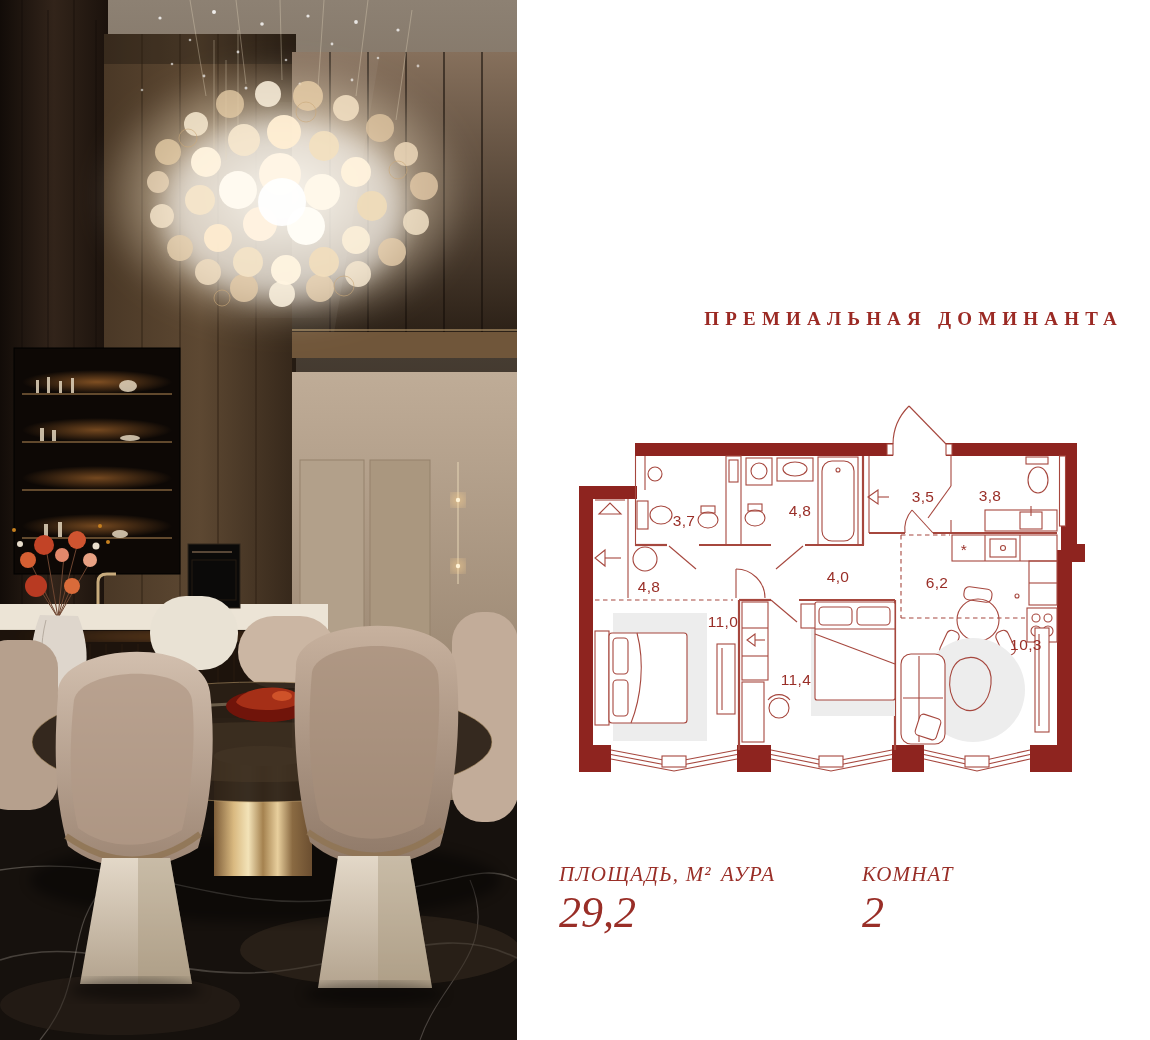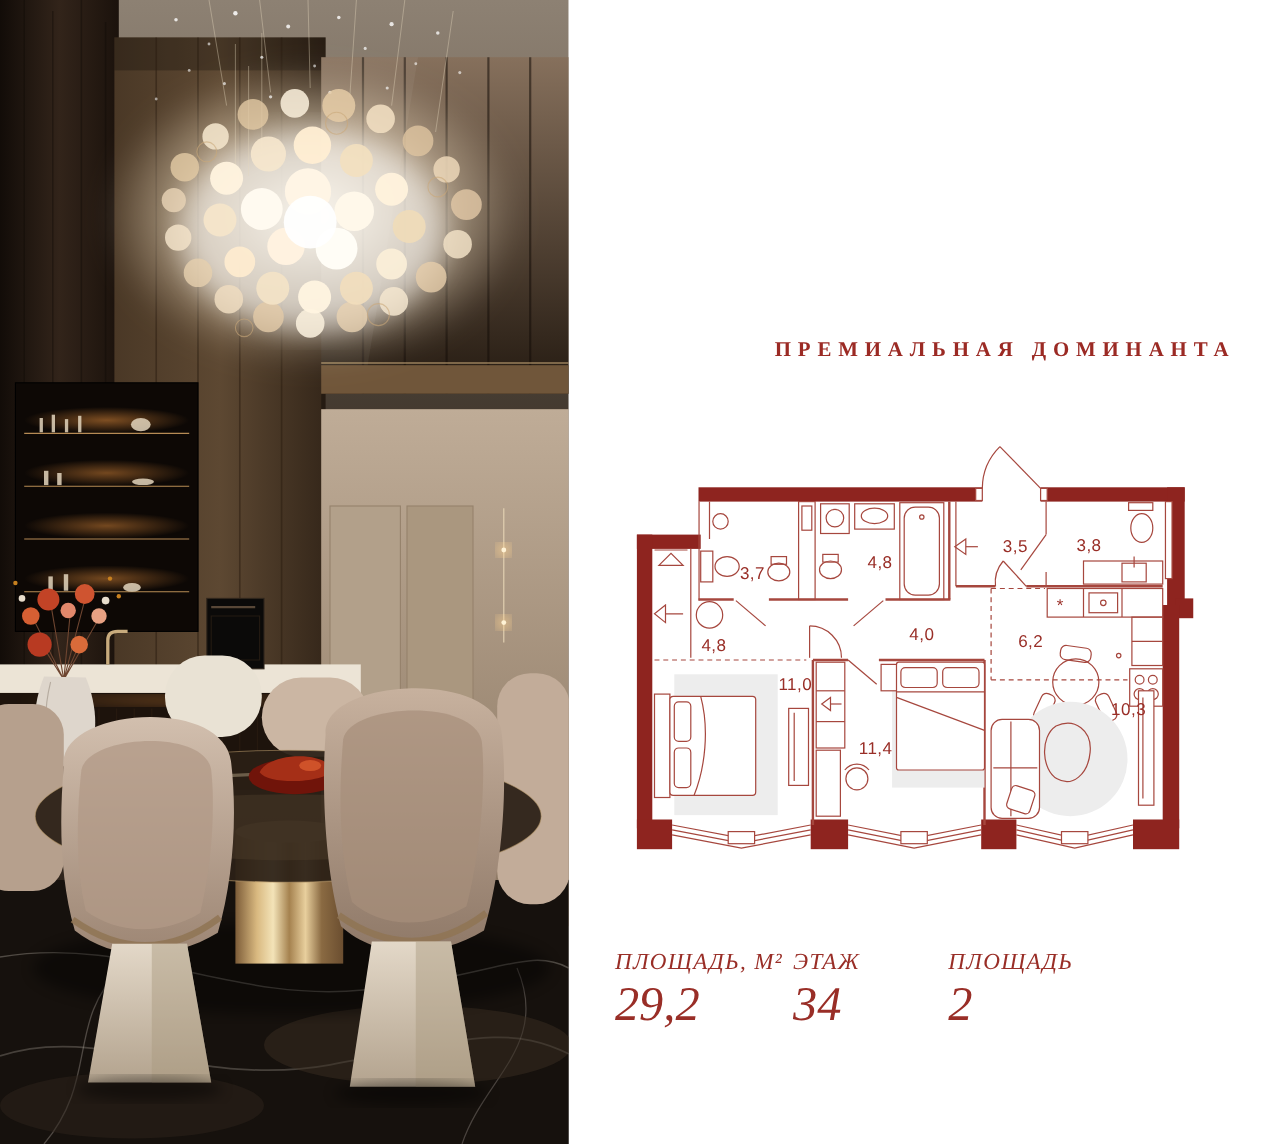--- a/index.html
+++ b/index.html
@@ -509,21 +509,20 @@
         <text class="lbl" x="461" y="252">10,3</text>
       </g>
     </svg>
   </div>
 
   <div class="stat stat-0">
     <div class="s-label">ПЛОЩАДЬ, М²</div>
     <div class="s-value">29,2</div>
   </div>
   <div class="stat stat-1">
-    <div class="s-label">ЭТАЖ</div>
-    <div class="s-value">34</div>
+    <div class="s-label">АУРА</div>
   </div>
   <div class="stat stat-2">
-    <div class="s-label">ПЛОЩАДЬ</div>
+    <div class="s-label">КОМНАТ</div>
     <div class="s-value">2</div>
   </div>
 
 </div>
 
 </body></html>

